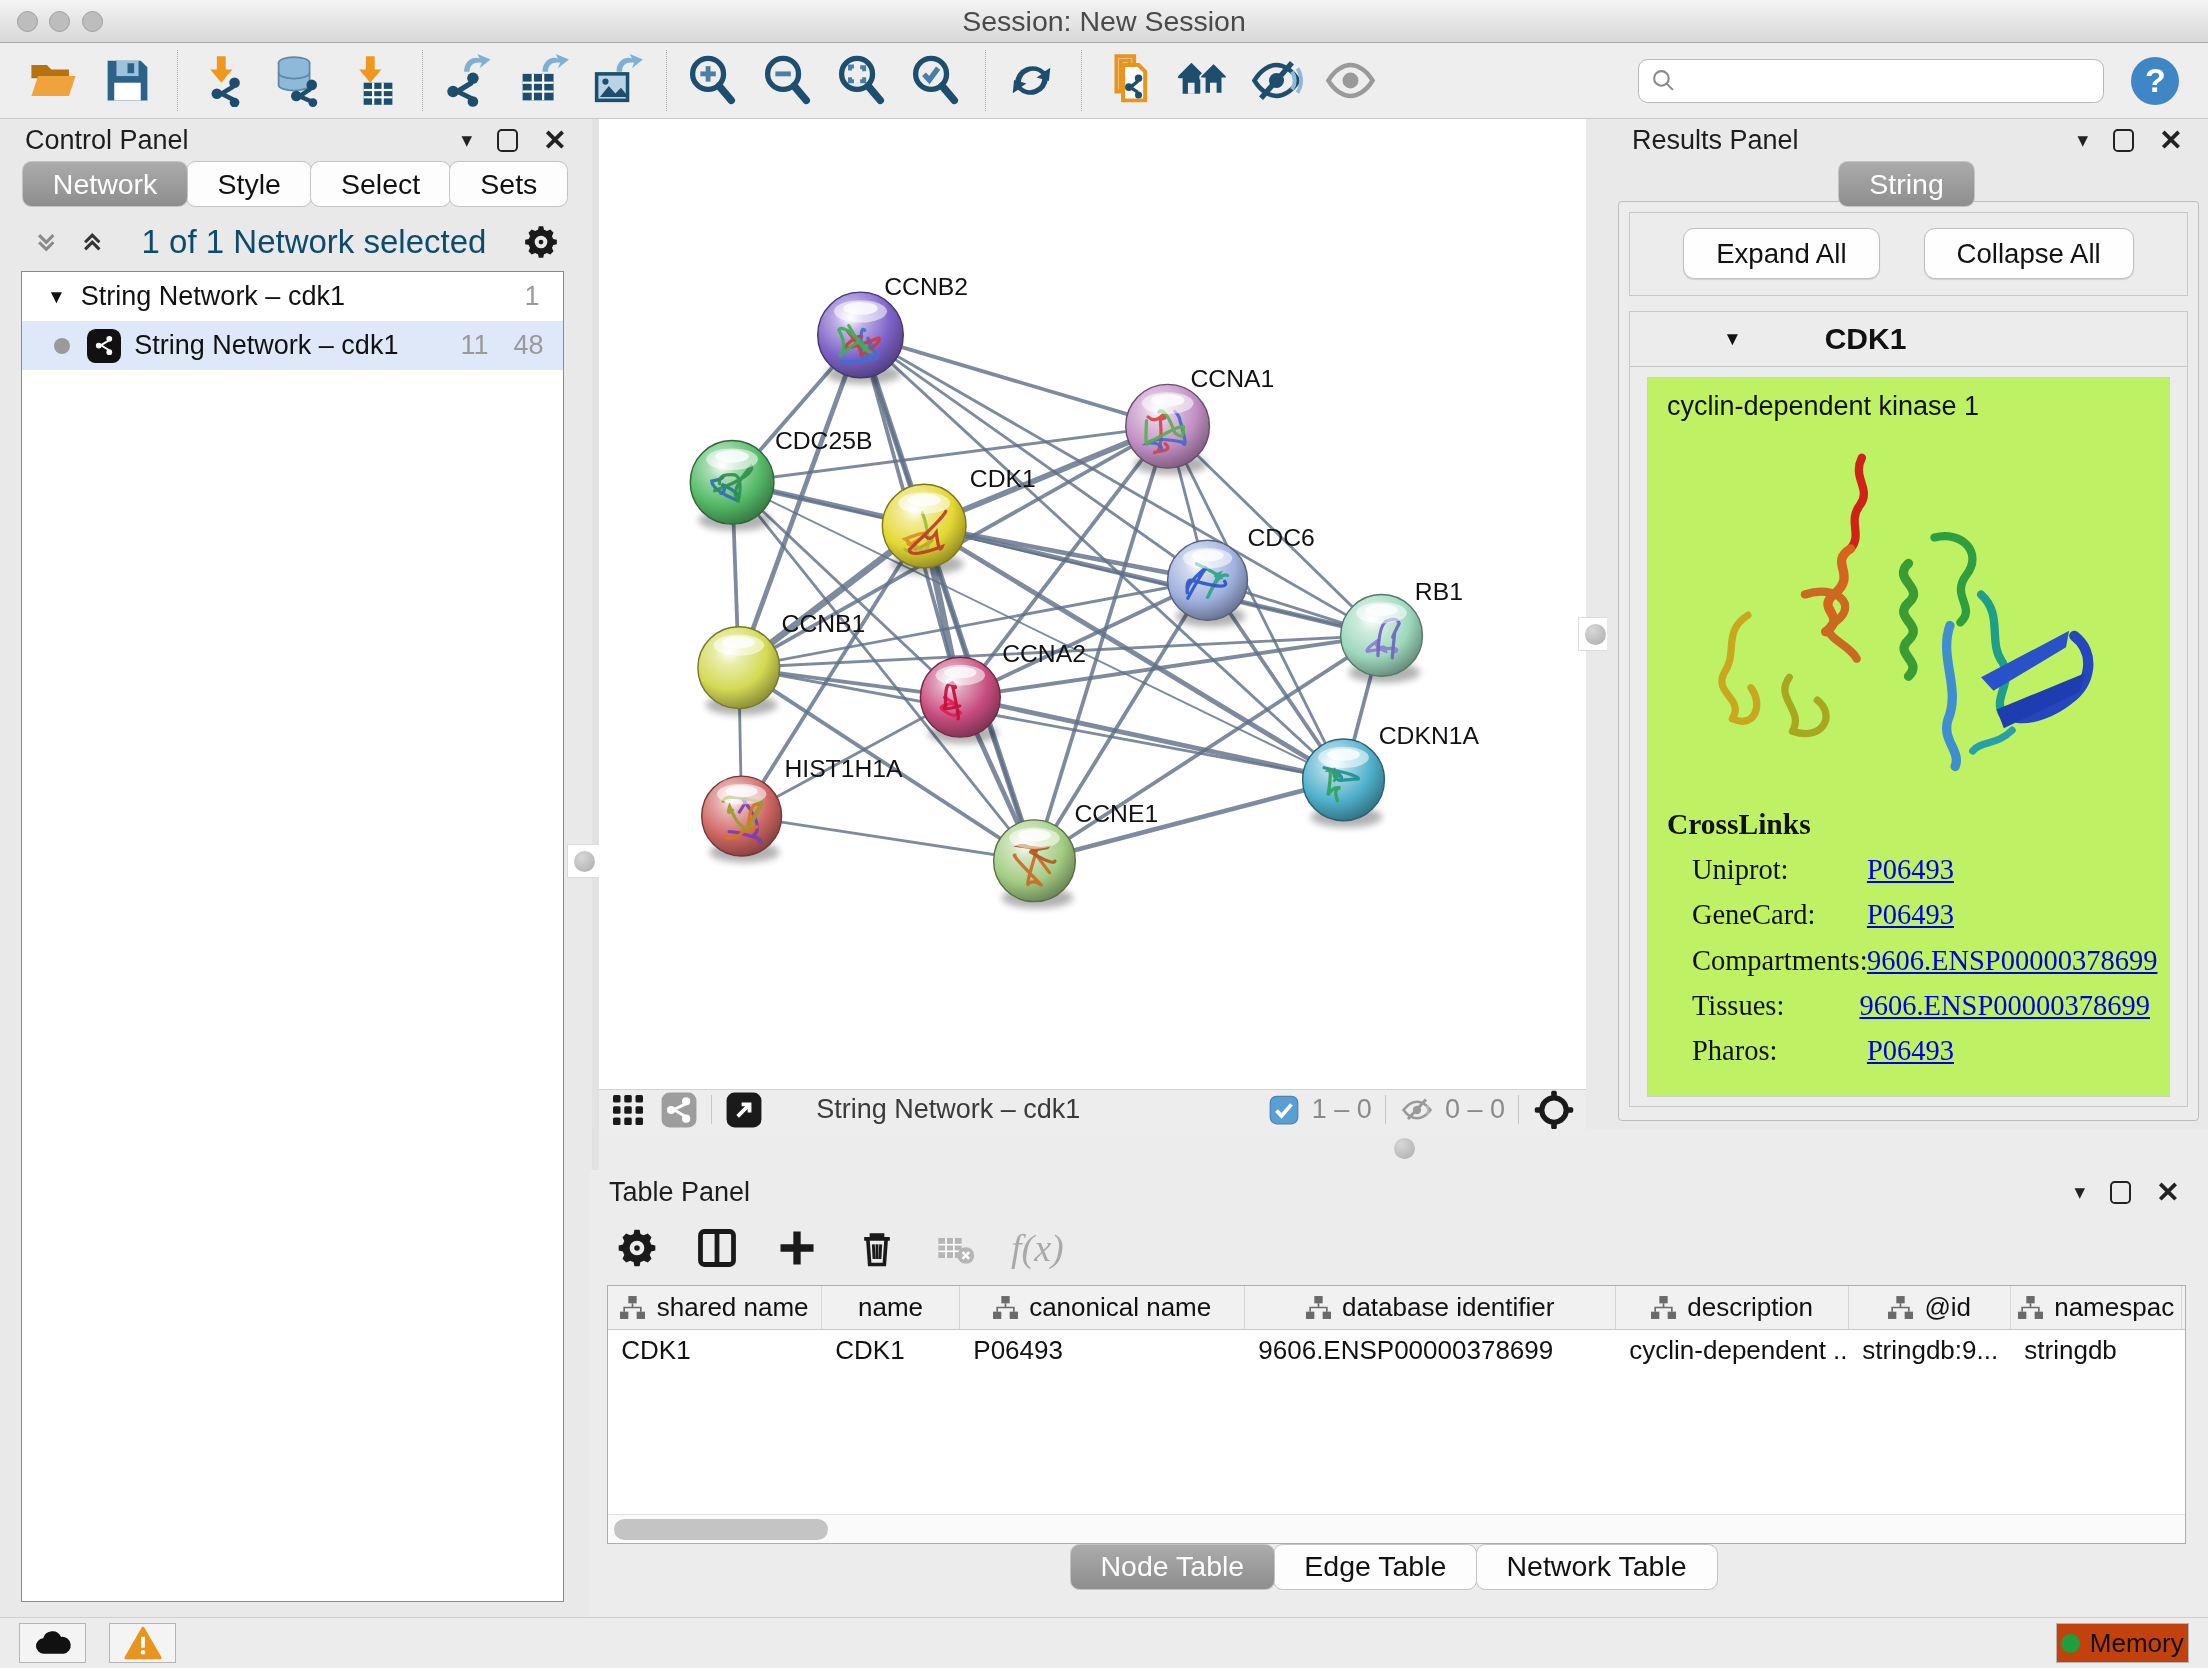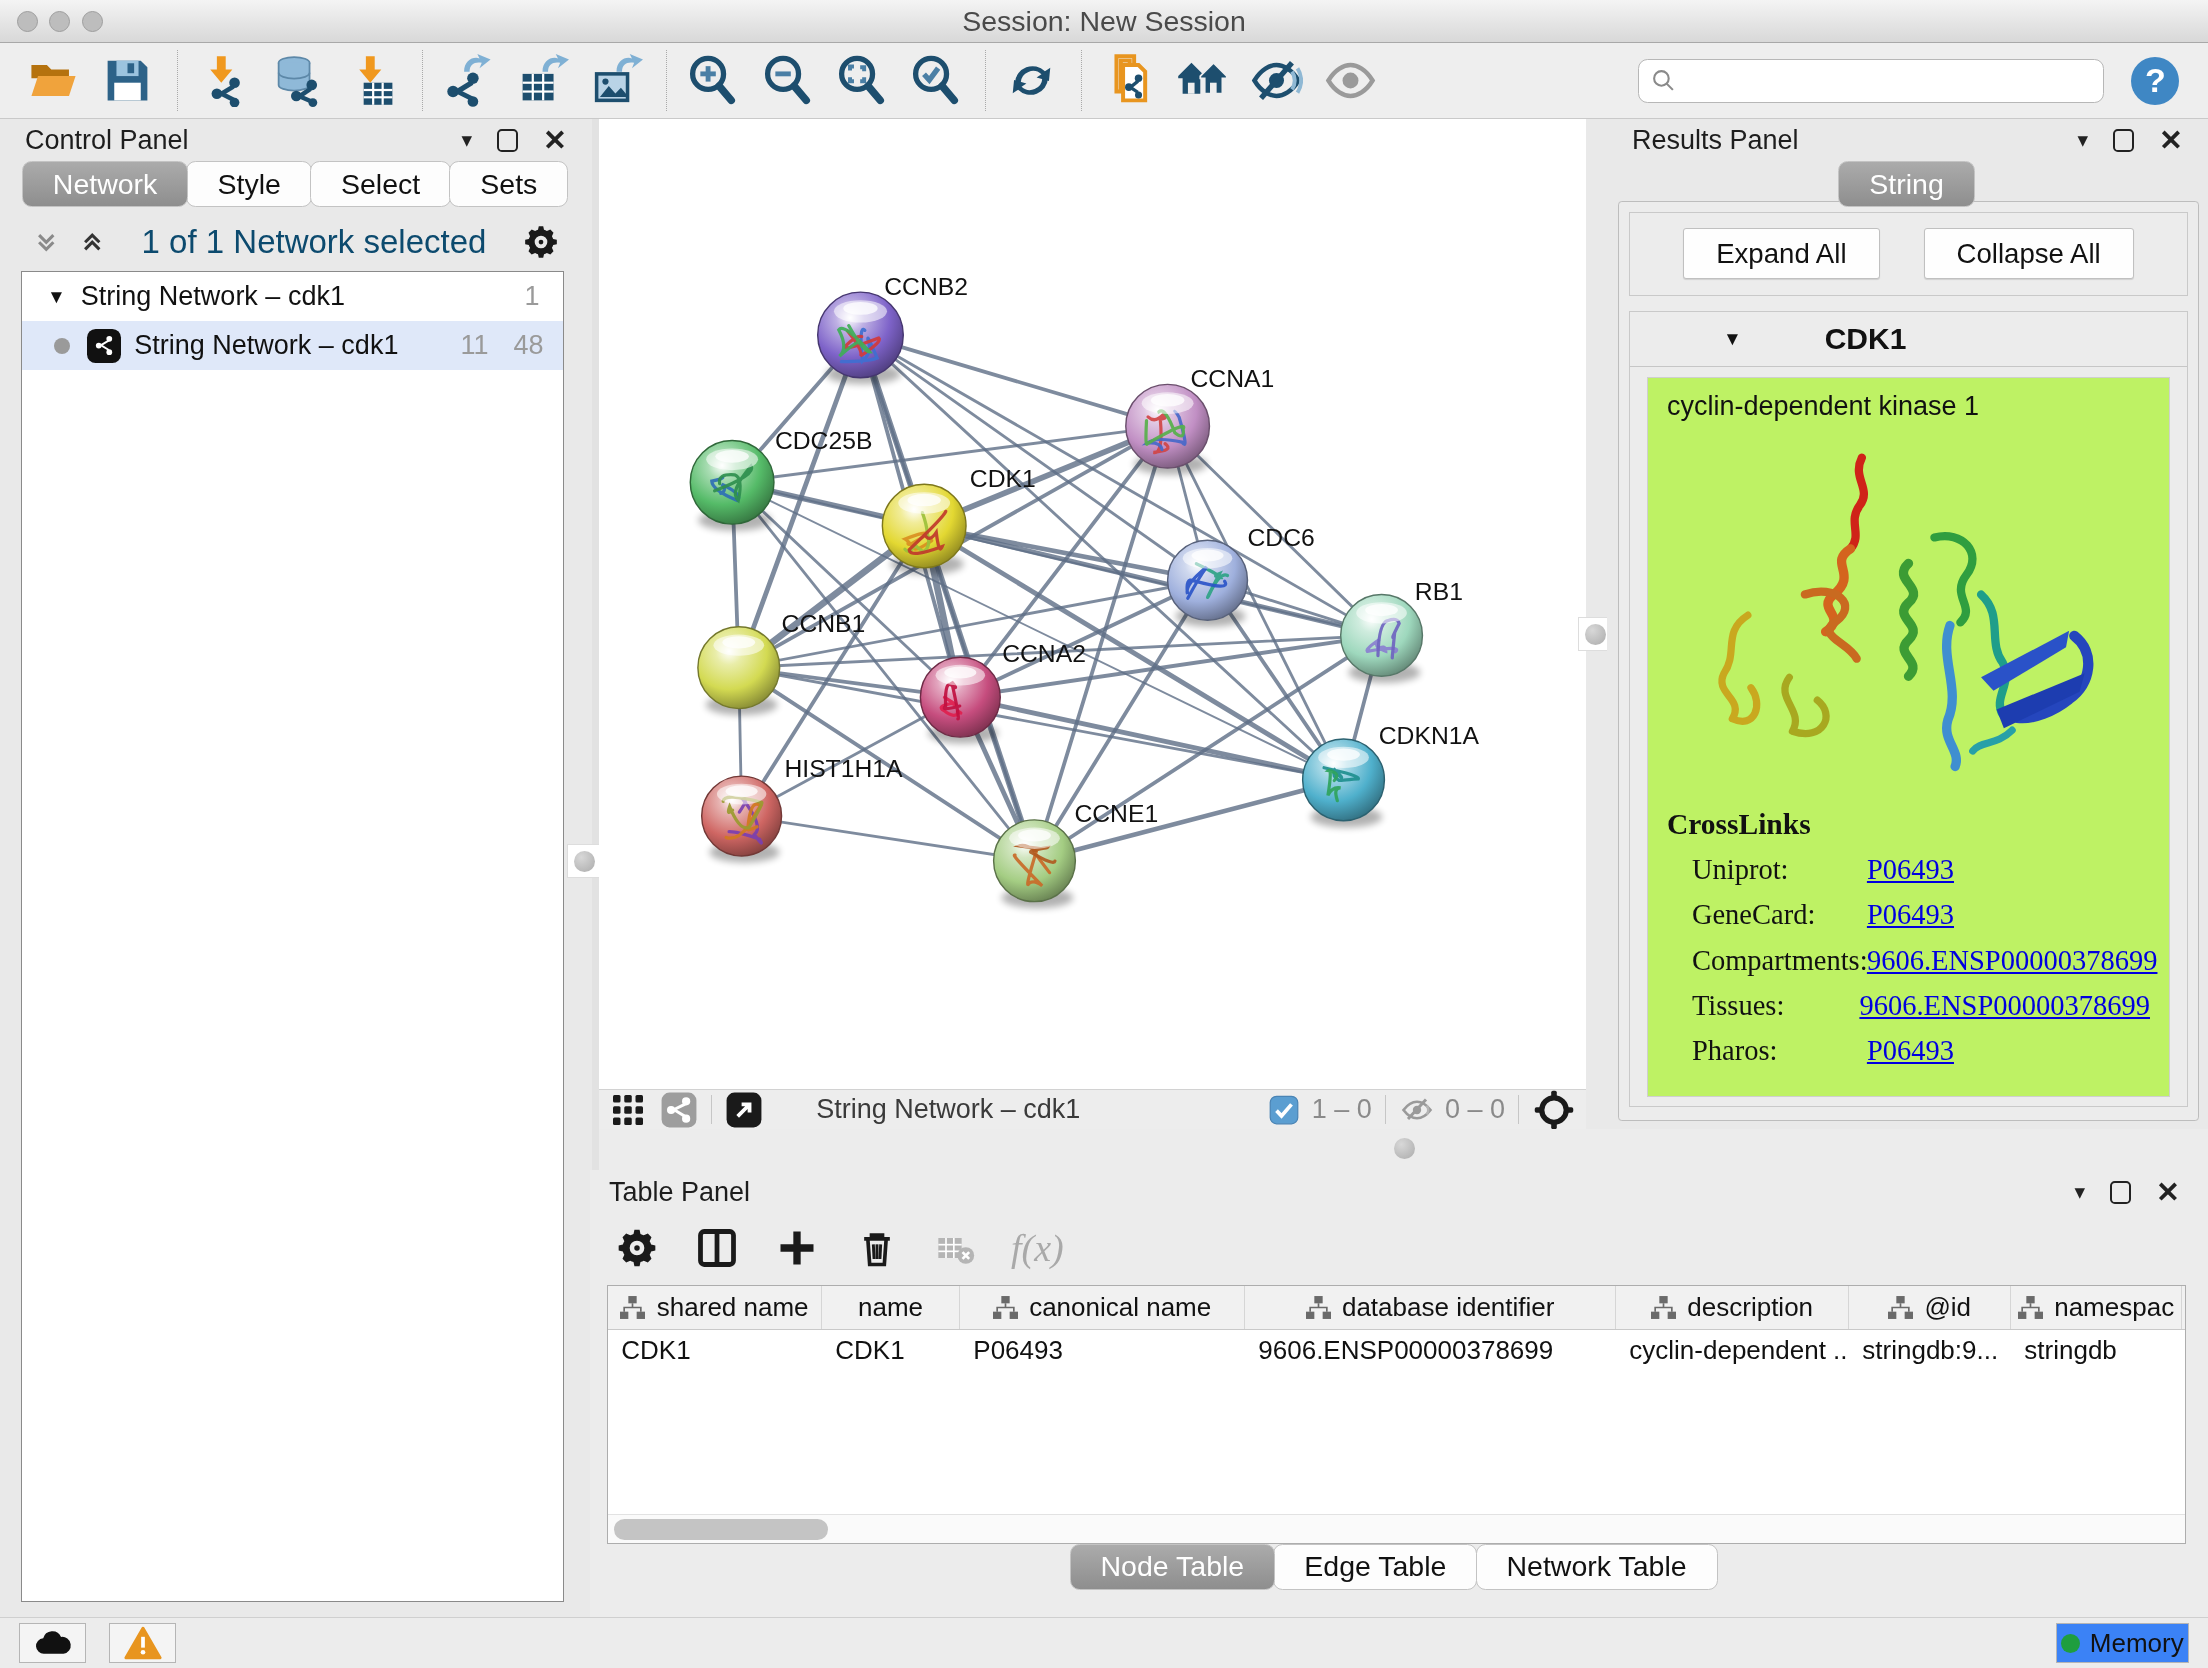--- a/index.html
+++ b/index.html
@@ -66,21 +66,21 @@
   #view-toolbar .vsep { width:0; height:28.5px; border-left:1px solid #c6c6c6; margin:0 13.3px; }
   #view-name { color:#3a3a3a; margin-left:53px; }
   #mid-gap { left:599px; top:1129px; width:1609px; height:41px; background:#ececec; }
 
   
   #results-panel { left:1607px; top:119px; width:601px; height:1010px; background:#e9e9e9; }
   #string-tab-row { display:flex; justify-content:center; position:relative; z-index:3; }
   #results-body { position:absolute; left:11.4px; right:9.5px; top:82px; bottom:7.6px; background:#ececec;
     border:1.9px solid #bdbdbd; border-radius:3.8px; padding:9.5px; }
   #expand-box { border:1.9px solid #c9c9c9; background:#ececec; height:84px; display:flex; align-items:center; justify-content:center; gap:44px; }
-  .rbtn { background:#fefefe; border:1px solid #c0c0c0; border-radius:3px; font-size:27.6px; padding:8.6px 32px; color:#111;
+  .rbtn { background:#fefefe; border:1px solid #c0c0c0; border-radius:11px; font-size:27.6px; padding:8.6px 32px; color:#111;
     box-shadow:0 1px 1px rgba(0,0,0,.12); }
   #cdk1-box { border:1.9px solid #c9c9c9; margin-top:7.6px; position:absolute; left:9.5px; right:9.5px; top:101px; bottom:13.3px; background:#ececec;}
   #cdk1-head { height:55px; border-bottom:1.9px solid #c6c6c6; display:flex; align-items:center; padding-left:93px; gap:68px; }
   #cdk1-title { font-size:30px; font-weight:bold; color:#111; }
   #cdk1-content { position:absolute; left:17px; right:17px; top:65px; bottom:9.5px; background:#bef264; border:1px solid #cfcfcf; padding:13.3px 19px; overflow:hidden;}
   #cdk1-desc { font-size:27px; color:#111; }
   #protein-img { display:block; margin:17px auto 0 auto; }
   #crosslinks-title { font-family:"Liberation Serif", serif; font-weight:bold; font-size:29.5px; color:#111; margin-top:27px; }
   .cl-row { display:flex; font-family:"Liberation Serif", serif; font-size:28.5px; margin-top:13.3px; }
   .cl-label { width:200px; padding-left:25px; color:#111; }
@@ -97,21 +97,21 @@
   .th { display:flex; align-items:center; justify-content:center; gap:11.4px; font-size:26px; color:#111; border-right:1px solid #d6d6d6; overflow:hidden; white-space:nowrap;}
   .tr { display:flex; height:42px; }
   .td { font-size:26px; color:#111; padding:5.7px 3.8px 0 13.3px; overflow:hidden; white-space:nowrap; }
   #hscroll { position:absolute; left:0; right:0; bottom:0; height:28.5px; background:#fafafa; border-top:1px solid #e2e2e2; }
   #hthumb { position:absolute; left:5.7px; top:3.8px; width:214px; height:21px; border-radius:10.5px; background:#c4c4c4; }
   #table-tabs { display:flex; justify-content:center; }
 
   
   #status-bar { left:0; top:1617px; width:2208px; height:51px; background:#ececec; border-top:1.9px solid #cfcfcf; display:flex; align-items:center; padding:0 19px; }
   .sbtn { width:67px; height:40px; background:#f4f4f4; border:1.9px solid #b5b5b5; display:flex; align-items:center; justify-content:center; margin-right:23px; }
-  #memory-btn { margin-left:auto; width:133px; height:40px; background:#3b82f6; border:1.9px solid #b5b5b5; display:flex; align-items:center; justify-content:center; gap:9.5px; font-size:26px; color:#111;}
+  #memory-btn { margin-left:auto; width:133px; height:40px; background:#c2410c; border:1.9px solid #b5b5b5; display:flex; align-items:center; justify-content:center; gap:9.5px; font-size:26px; color:#111;}
   #memory-dot { width:19px; height:19px; border-radius:50%; background:#1f9e3f; }
 
   svg text { font-family:"Liberation Sans", sans-serif; }
 </style>
 </head>
 <body>
 
 <div id="titlebar" class="abs">
   <span class="traffic"></span>
   <span class="traffic"></span>

